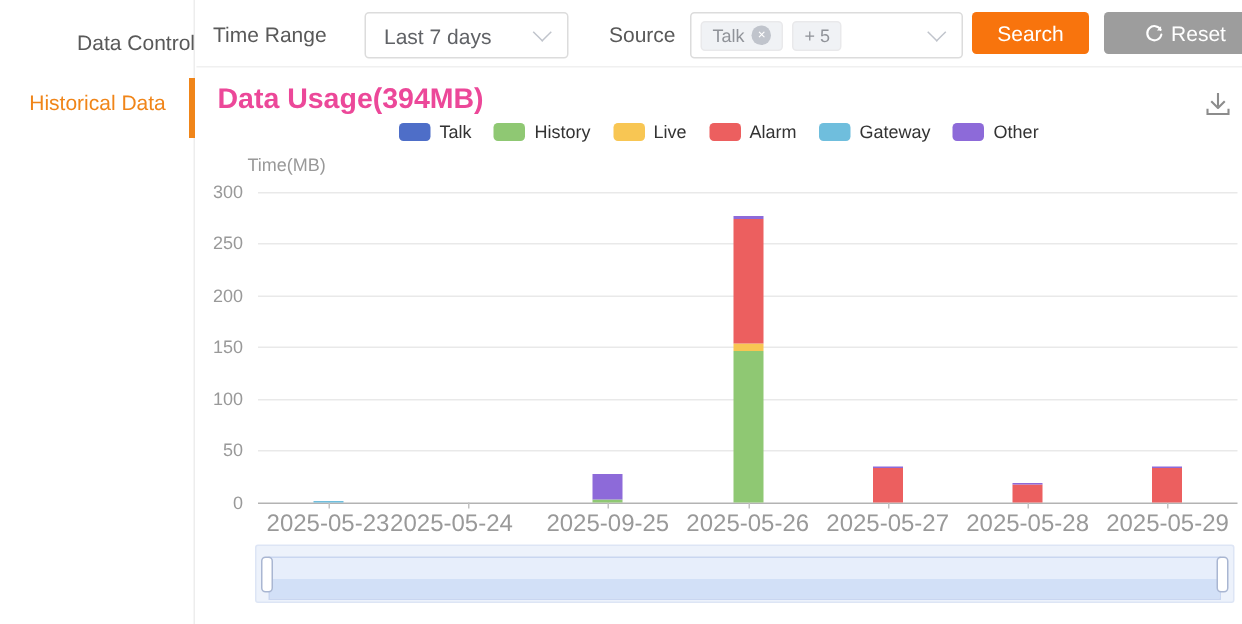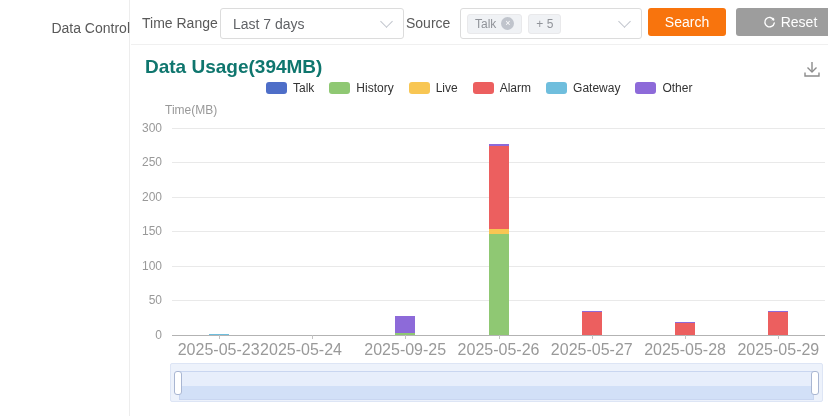--- a/index.html
+++ b/index.html
@@ -20,21 +20,21 @@
   .dropdown { position:absolute; top:8px; height:31px; border:1px solid #dcdcdc; border-radius:3px; background:#fff; display:flex; align-items:center; cursor:pointer; }
   .dd-text { font-size:14px; color:#606266; padding-left:12px; flex:1; }
   .chev { width:9px; height:9px; border-right:1.5px solid #c0c4cc; border-bottom:1.5px solid #c0c4cc; transform:rotate(45deg); margin-right:12px; margin-top:-4px; }
   .tag { display:inline-flex; align-items:center; background:#f0f2f5; border:1px solid #e9e9eb; border-radius:3px; height:20px; padding:0 7px; font-size:12px; color:#909399; margin-left:6px; }
   .tag .close { display:inline-flex; align-items:center; justify-content:center; width:13px; height:13px; border-radius:50%; background:#c0c4cc; color:#fff; font-size:9px; line-height:1; margin-left:5px; cursor:pointer; }
   .btn { position:absolute; top:8px; height:28px; border:none; border-radius:3px; color:#fff; font-size:14px; font-family:"Liberation Sans",sans-serif; cursor:pointer; display:flex; align-items:center; justify-content:center; gap:5px; }
   .btn-search { left:648px; width:78px; background:#f8740d; }
   .btn-reset { left:736px; width:108px; background:#9d9d9d; }
 
   
-  .chart-title { position:absolute; left:145px; top:56px; font-size:19px; font-weight:bold; color:#0f766e; }
+  .chart-title { position:absolute; left:145px; top:56px; font-size:19px; font-weight:bold; color:#ec4899; }
   .dl-icon { position:absolute; left:801px; top:59px; width:22px; height:22px; cursor:pointer; }
   .legend { position:absolute; left:266px; top:81px; display:flex; align-items:center; }
   .legend-item { display:flex; align-items:center; margin-right:15px; cursor:pointer; }
   .legend-swatch { width:21px; height:12px; border-radius:3px; margin-right:6px; }
   .legend-label { font-size:12px; color:#333; }
 
   
   .axis-name { position:absolute; left:165px; top:103px; font-size:12px; color:#999; }
   .gridline { position:absolute; height:1px; background:#e9e9e9; }
   .gridline.zero { background:#b3b3b3; }
@@ -52,24 +52,28 @@
 </style>
 </head>
 <body>
 
 <div id="app">
 
   <div class="sidebar">
     <div class="side-item" style="top:20px;text-align:right;">
       <span>Data Control</span>
     </div>
+    <div class="side-item active" style="top:60px;">
+      <span>Historical Data</span>
+      <span class="active-bar"></span>
+    </div>
   </div>
 
   <div class="flabel" style="left:142px;">Time Range</div>
-  <div class="dropdown" style="left:220px; width:184px;justify-content:space-between;">
+  <div class="dropdown" style="left:243px; width:136px;justify-content:space-between;">
     <span class="dd-text">Last 7 days</span>
     <span class="chev"></span>
   </div>
 
   <div class="flabel" style="left:406px;">Source</div>
   <div class="dropdown" style="left:460px; width:182px;">
     <span style="flex:1; display:flex; align-items:center;">
       <span class="tag">
         <span>Talk</span>
         <span class="close">×</span>

